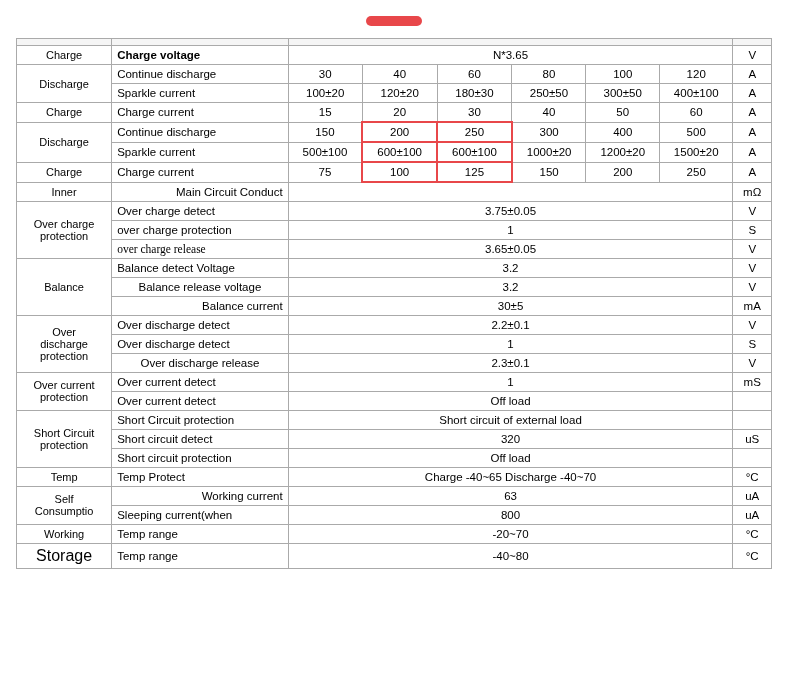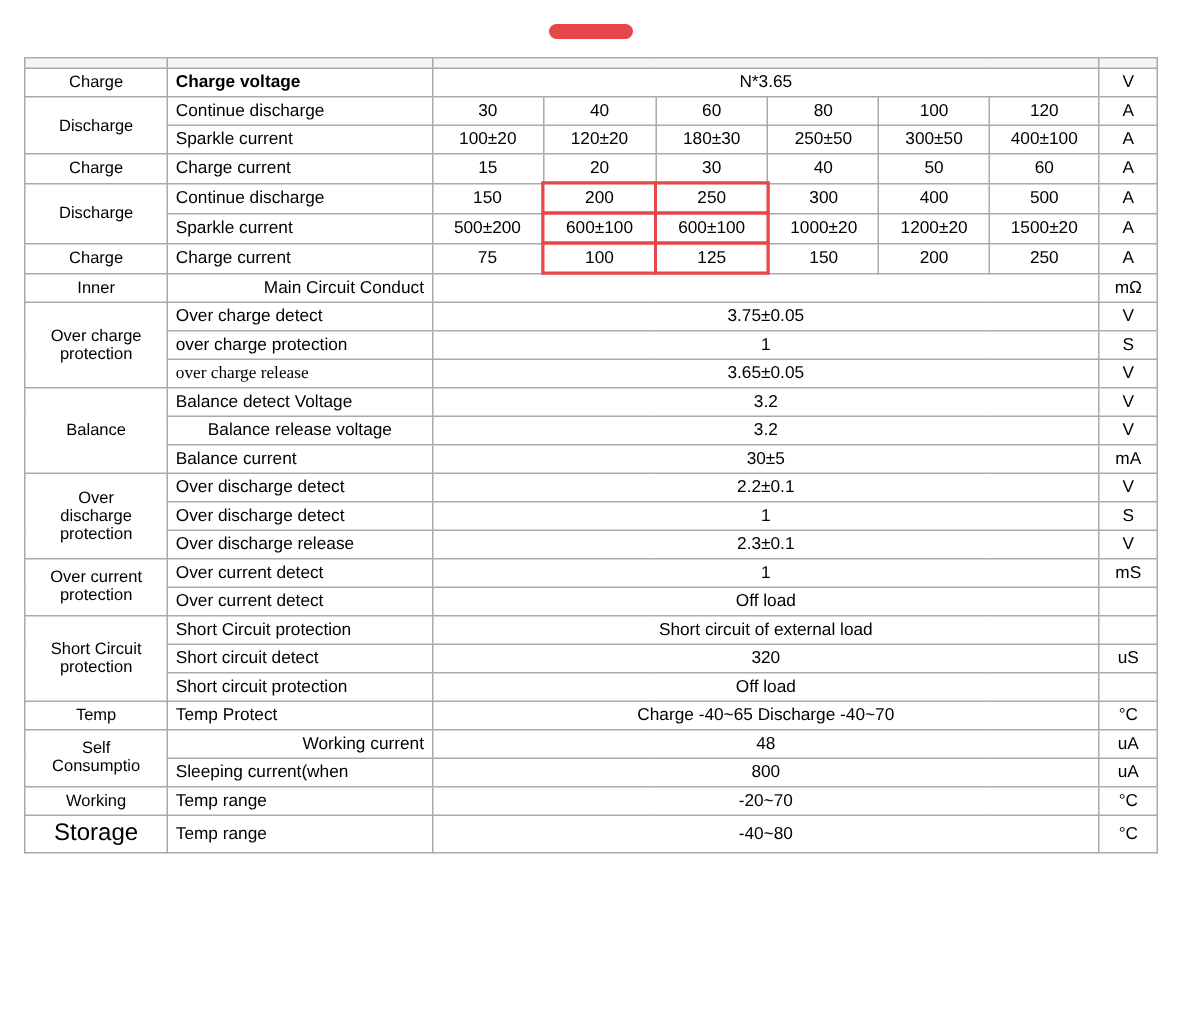--- a/index.html
+++ b/index.html
@@ -99,21 +99,21 @@
         <td>150</td>
         <td style="border: 2px solid rgb(232, 71, 74); outline: rgb(232, 71, 74) solid 1px;">200</td>
         <td style="border: 2px solid rgb(232, 71, 74); outline: rgb(232, 71, 74) solid 1px;">250</td>
         <td>300</td>
         <td>400</td>
         <td>500</td>
         <td>A</td>
       </tr>
       <tr>
         <td style="text-align: left; white-space: nowrap;">Sparkle current</td>
-        <td>500±200</td>
+        <td>500±100</td>
         <td style="border: 2px solid rgb(232, 71, 74); outline: rgb(232, 71, 74) solid 1px;">600±100</td>
         <td style="border: 2px solid rgb(232, 71, 74); outline: rgb(232, 71, 74) solid 1px;">600±100</td>
         <td>1000±20</td>
         <td>1200±20</td>
         <td>1500±20</td>
         <td>A</td>
       </tr>
       <tr>
         <td style="white-space: pre-line; font-size: 11px;">Charge</td>
         <td style="text-align: left; white-space: nowrap;">Charge current</td>
@@ -153,39 +153,39 @@
         <td style="text-align: left; white-space: nowrap;">Balance detect Voltage</td>
         <td colspan="6">3.2</td>
         <td>V</td>
       </tr>
       <tr>
         <td style="text-align: center; white-space: nowrap;">Balance release voltage</td>
         <td colspan="6">3.2</td>
         <td>V</td>
       </tr>
       <tr>
-        <td style="text-align: left; white-space: nowrap;">Balance current</td>
+        <td style="text-align: right; white-space: nowrap;">Balance current</td>
         <td colspan="6">30±5</td>
         <td>mA</td>
       </tr>
       <tr>
         <td rowspan="3" style="white-space: pre-line; font-size: 11px;">Over
 discharge
 protection</td>
         <td style="text-align: left; white-space: nowrap;">Over discharge detect</td>
         <td colspan="6">2.2±0.1</td>
         <td>V</td>
       </tr>
       <tr>
         <td style="text-align: left; white-space: nowrap;">Over discharge detect</td>
         <td colspan="6">1</td>
         <td>S</td>
       </tr>
       <tr>
-        <td style="text-align: left; white-space: nowrap;">Over discharge release</td>
+        <td style="text-align: center; white-space: nowrap;">Over discharge release</td>
         <td colspan="6">2.3±0.1</td>
         <td>V</td>
       </tr>
       <tr>
         <td rowspan="2" style="white-space: pre-line; font-size: 11px;">Over current
 protection</td>
         <td style="text-align: left; white-space: nowrap;">Over current detect</td>
         <td colspan="6">1</td>
         <td>mS</td>
       </tr>
@@ -214,21 +214,21 @@
       <tr>
         <td style="white-space: pre-line; font-size: 11px;">Temp</td>
         <td style="text-align: left; white-space: nowrap;">Temp Protect</td>
         <td colspan="6">Charge -40~65  Discharge -40~70</td>
         <td>°C</td>
       </tr>
       <tr>
         <td rowspan="2" style="white-space: pre-line; font-size: 11px;">Self
 Consumptio</td>
         <td style="text-align: right; white-space: nowrap;">Working current</td>
-        <td colspan="6">48</td>
+        <td colspan="6">63</td>
         <td>uA</td>
       </tr>
       <tr>
         <td style="text-align: left; white-space: nowrap;">Sleeping current(when</td>
         <td colspan="6">800</td>
         <td>uA</td>
       </tr>
       <tr>
         <td style="white-space: pre-line; font-size: 11px;">Working</td>
         <td style="text-align: left; white-space: nowrap;">Temp range</td>

